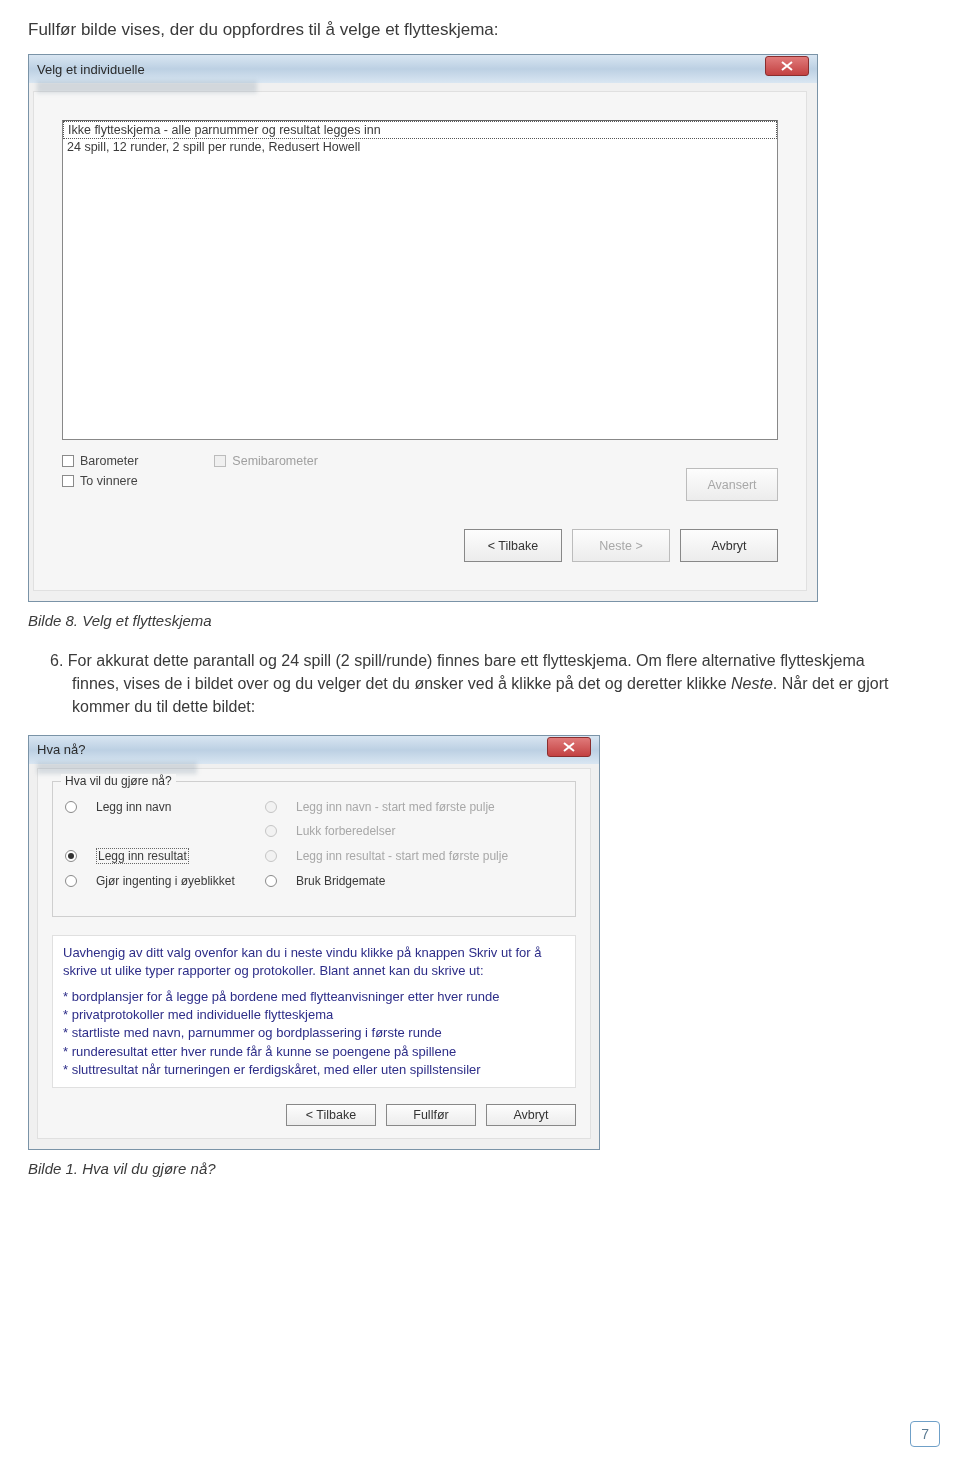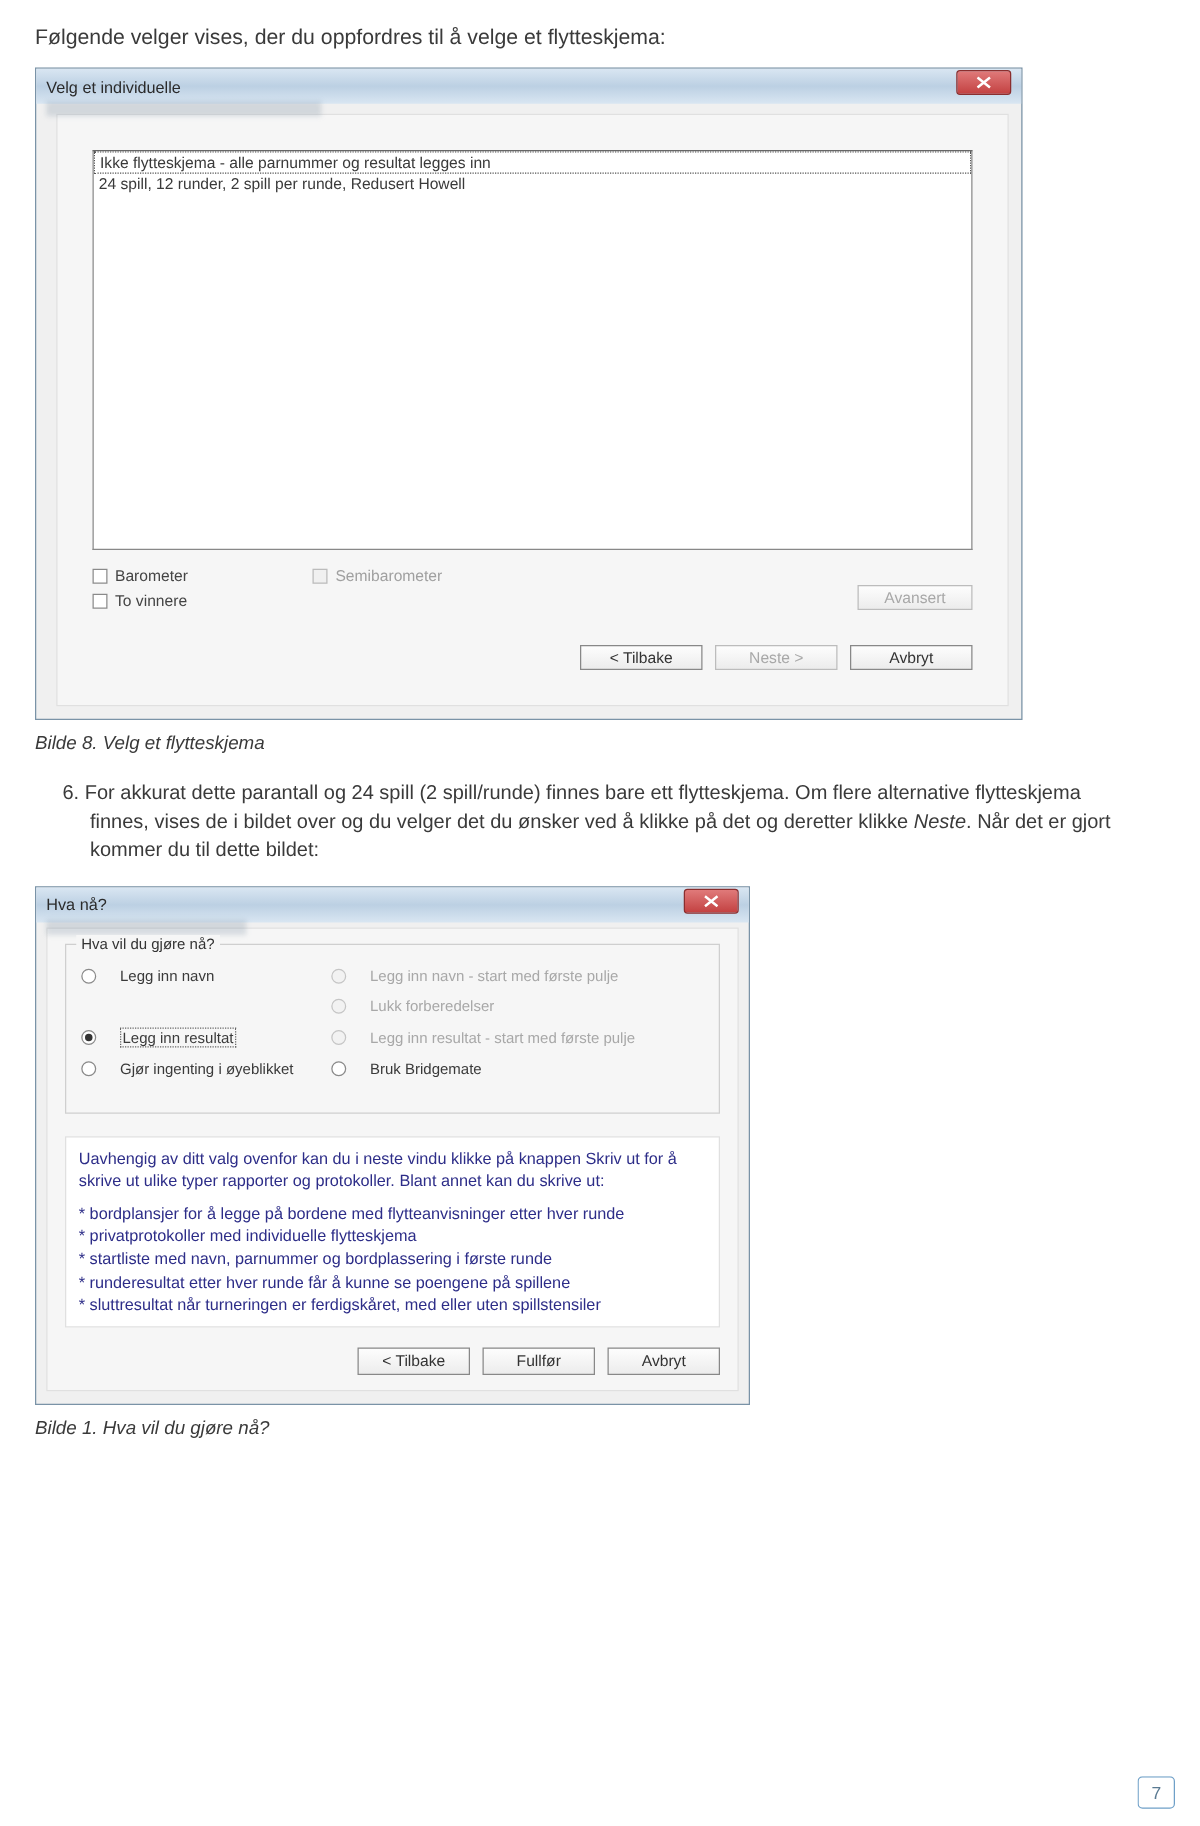--- a/index.html
+++ b/index.html
@@ -58,21 +58,21 @@
     justify-content: center;
     color: #fff;
     font-weight: bold;
     font-family: Arial, sans-serif;
     font-size: 12px;
     margin-top: -6px;
   }
   .dlg-body {
     background: #f6f6f6;
     border: 1px solid #e0e0e0;
-    margin: 8px 10px 10px 16px;
+    margin: 8px 10px 10px 4px;
     padding: 28px;
   }
   .listbox {
     width: 100%;
     height: 320px;
     background: #fff;
     border: 1px solid #888;
     border-top-color: #666;
     font-family: Tahoma, sans-serif;
     font-size: 12.5px;
@@ -80,35 +80,35 @@
     overflow: hidden;
   }
   .listbox .item {
     padding: 1px 4px;
     white-space: nowrap;
   }
   .listbox .item.selected {
     border: 1px dotted #555;
     margin: 0;
   }
-  .chk-row { display: flex; gap: 100px; margin-top: 14px; font-family: Tahoma, sans-serif; font-size: 12.5px; color: #444; align-items: center; }
+  .chk-row { display: flex; gap: 76px; margin-top: 14px; font-family: Tahoma, sans-serif; font-size: 12.5px; color: #444; align-items: center; }
   .chk-row.row2 { margin-top: 6px; }
   .chk { display: flex; align-items: center; gap: 6px; }
   .chk .box {
     width: 12px; height: 12px; border: 1px solid #8a8a8a; background: #fff;
   }
   .disabled { color: #a0a0a0; }
   .disabled .box { border-color: #bcbcbc; background: #f0f0f0; }
   .btn {
     font-family: Tahoma, sans-serif;
     font-size: 12.5px;
     color: #333;
     background: linear-gradient(#fdfdfd,#ececec);
     border: 1px solid #888;
-    height: 20px;
+    height: 33px;
     display: inline-flex;
     align-items: center;
     justify-content: center;
   }
   .btn.disabled { color: #a8a8a8; border-color: #bcbcbc; }
   .adv-btn { width: 92px; }
   .nav-row { display: flex; justify-content: flex-end; gap: 10px; margin-top: 28px; }
   .nav-row .btn { width: 98px; }
   .adv-wrap { display: flex; justify-content: flex-end; margin-top: -20px; }
 
@@ -178,21 +178,21 @@
     padding: 4px 10px;
     color: #5a7a92;
     font-family: Verdana, sans-serif;
     font-size: 14px;
     background: #fff;
   }
 </style>
 </head>
 <body>
 
-<div class="intro">Følgende velger vises, der du oppfordres til å velge et flytteskjema:</div>
+<div class="intro">Fullfør bilde vises, der du oppfordres til å velge et flytteskjema:</div>
 
 <div class="dlg1">
   <div class="dlg-title">
     <span>Velg et individuelle</span>
     <div class="ghost"></div>
     <div class="close-btn">
       <svg width="12" height="10" viewBox="0 0 12 10">
           <path d="M1 1 L11 9 M11 1 L1 9" stroke="#fff" stroke-width="2"></path>
         </svg>
     </div>

